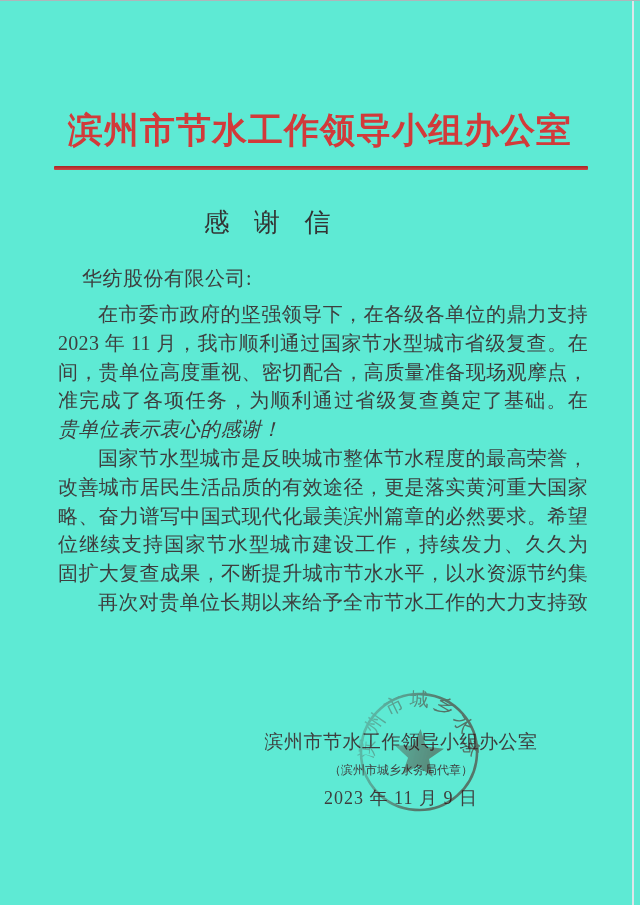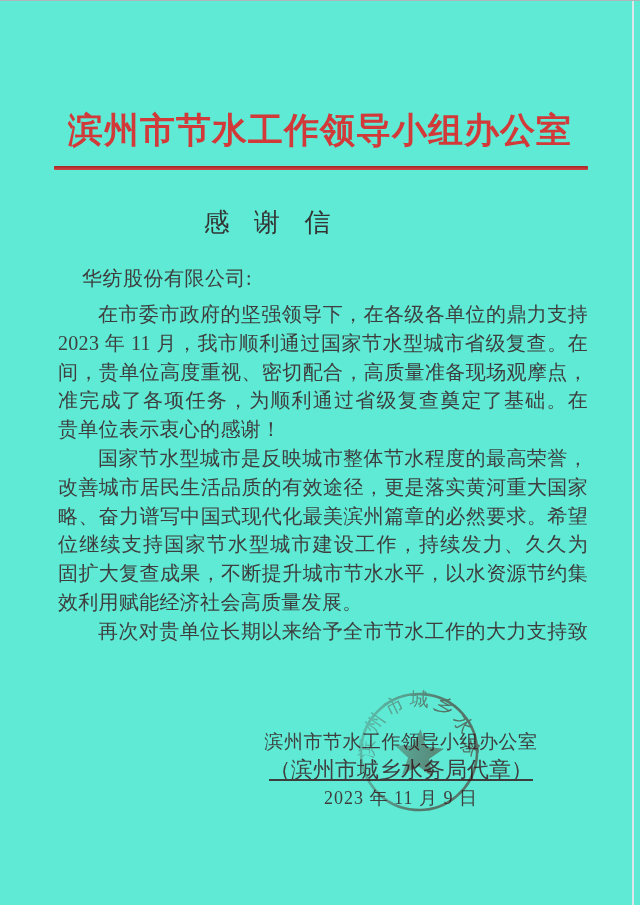--- a/index.html
+++ b/index.html
@@ -21,26 +21,26 @@
   .doc-title{
     position:absolute;top:204px;left:0;width:540px;text-align:center;
     font-size:26px;color:#333333;letter-spacing:9px;padding-left:3px;box-sizing:border-box;
     white-space:nowrap;
   }
 
   .content{position:absolute;left:58px;top:0;width:530px;color:#3e3e3e;}
   .salutation{position:absolute;top:264px;left:16px;font-size:20px;letter-spacing:.5px;white-space:nowrap;margin-left:8px;}
   .body-lines{position:absolute;top:299px;left:0;width:530px;font-size:20px;line-height:28.8px;}
   .bline{text-align:justify;text-align-last:justify;letter-spacing:.3px;height:28.8px;overflow:hidden;}
-  .bline.endp{text-align-last:left;}
+  .bline.endp{text-align-last:left;font-style:italic;}
   .bline.indent{text-indent:40px;}
 
   .signature{position:absolute;left:240px;top:726px;width:322px;text-align:center;color:#3e3e3e;}
   .sig-org{font-size:19px;height:29px;line-height:29px;white-space:nowrap;letter-spacing:.5px;}
-  .sig-note{font-size:22px;height:28px;line-height:28px;white-space:nowrap;text-decoration:underline;}
+  .sig-note{font-size:12px;height:28px;line-height:28px;white-space:nowrap;}
   .sig-date{font-size:18px;height:28px;line-height:28px;white-space:nowrap;letter-spacing:1px;}
 
   .seal{
     position:absolute;left:349px;top:681px;width:140px;height:140px;
     mix-blend-mode:multiply;opacity:.88;transform:rotate(4deg);
     -webkit-mask-image:linear-gradient(100deg,rgba(0,0,0,.38) 12%,rgba(0,0,0,1) 58%);
     mask-image:linear-gradient(100deg,rgba(0,0,0,.38) 12%,rgba(0,0,0,1) 58%);
   }
 </style>
 </head>
@@ -64,21 +64,20 @@
       <div class="bline">2023 年 11 月，我市顺利通过国家节水型城市省级复查。在此期</div>
       <div class="bline">间，贵单位高度重视、密切配合，高质量准备现场观摩点，高标</div>
       <div class="bline">准完成了各项任务，为顺利通过省级复查奠定了基础。在此，对</div>
       <div class="bline endp">贵单位表示衷心的感谢！</div>
 
       <div class="bline indent">国家节水型城市是反映城市整体节水程度的最高荣誉，也是</div>
       <div class="bline">改善城市居民生活品质的有效途径，更是落实黄河重大国家战</div>
       <div class="bline">略、奋力谱写中国式现代化最美滨州篇章的必然要求。希望贵单</div>
       <div class="bline">位继续支持国家节水型城市建设工作，持续发力、久久为功，巩</div>
       <div class="bline">固扩大复查成果，不断提升城市节水水平，以水资源节约集约高</div>
-      <div class="bline endp">效利用赋能经济社会高质量发展。</div>
 
       <div class="bline indent">再次对贵单位长期以来给予全市节水工作的大力支持致以</div>
     </div>
   </div>
 
   <div class="signature">
     <div class="sig-org">滨州市节水工作领导小组办公室</div>
     <div class="sig-note">（滨州市城乡水务局代章）</div>
     <div class="sig-date">2023 年 11 月 9 日</div>
   </div>

